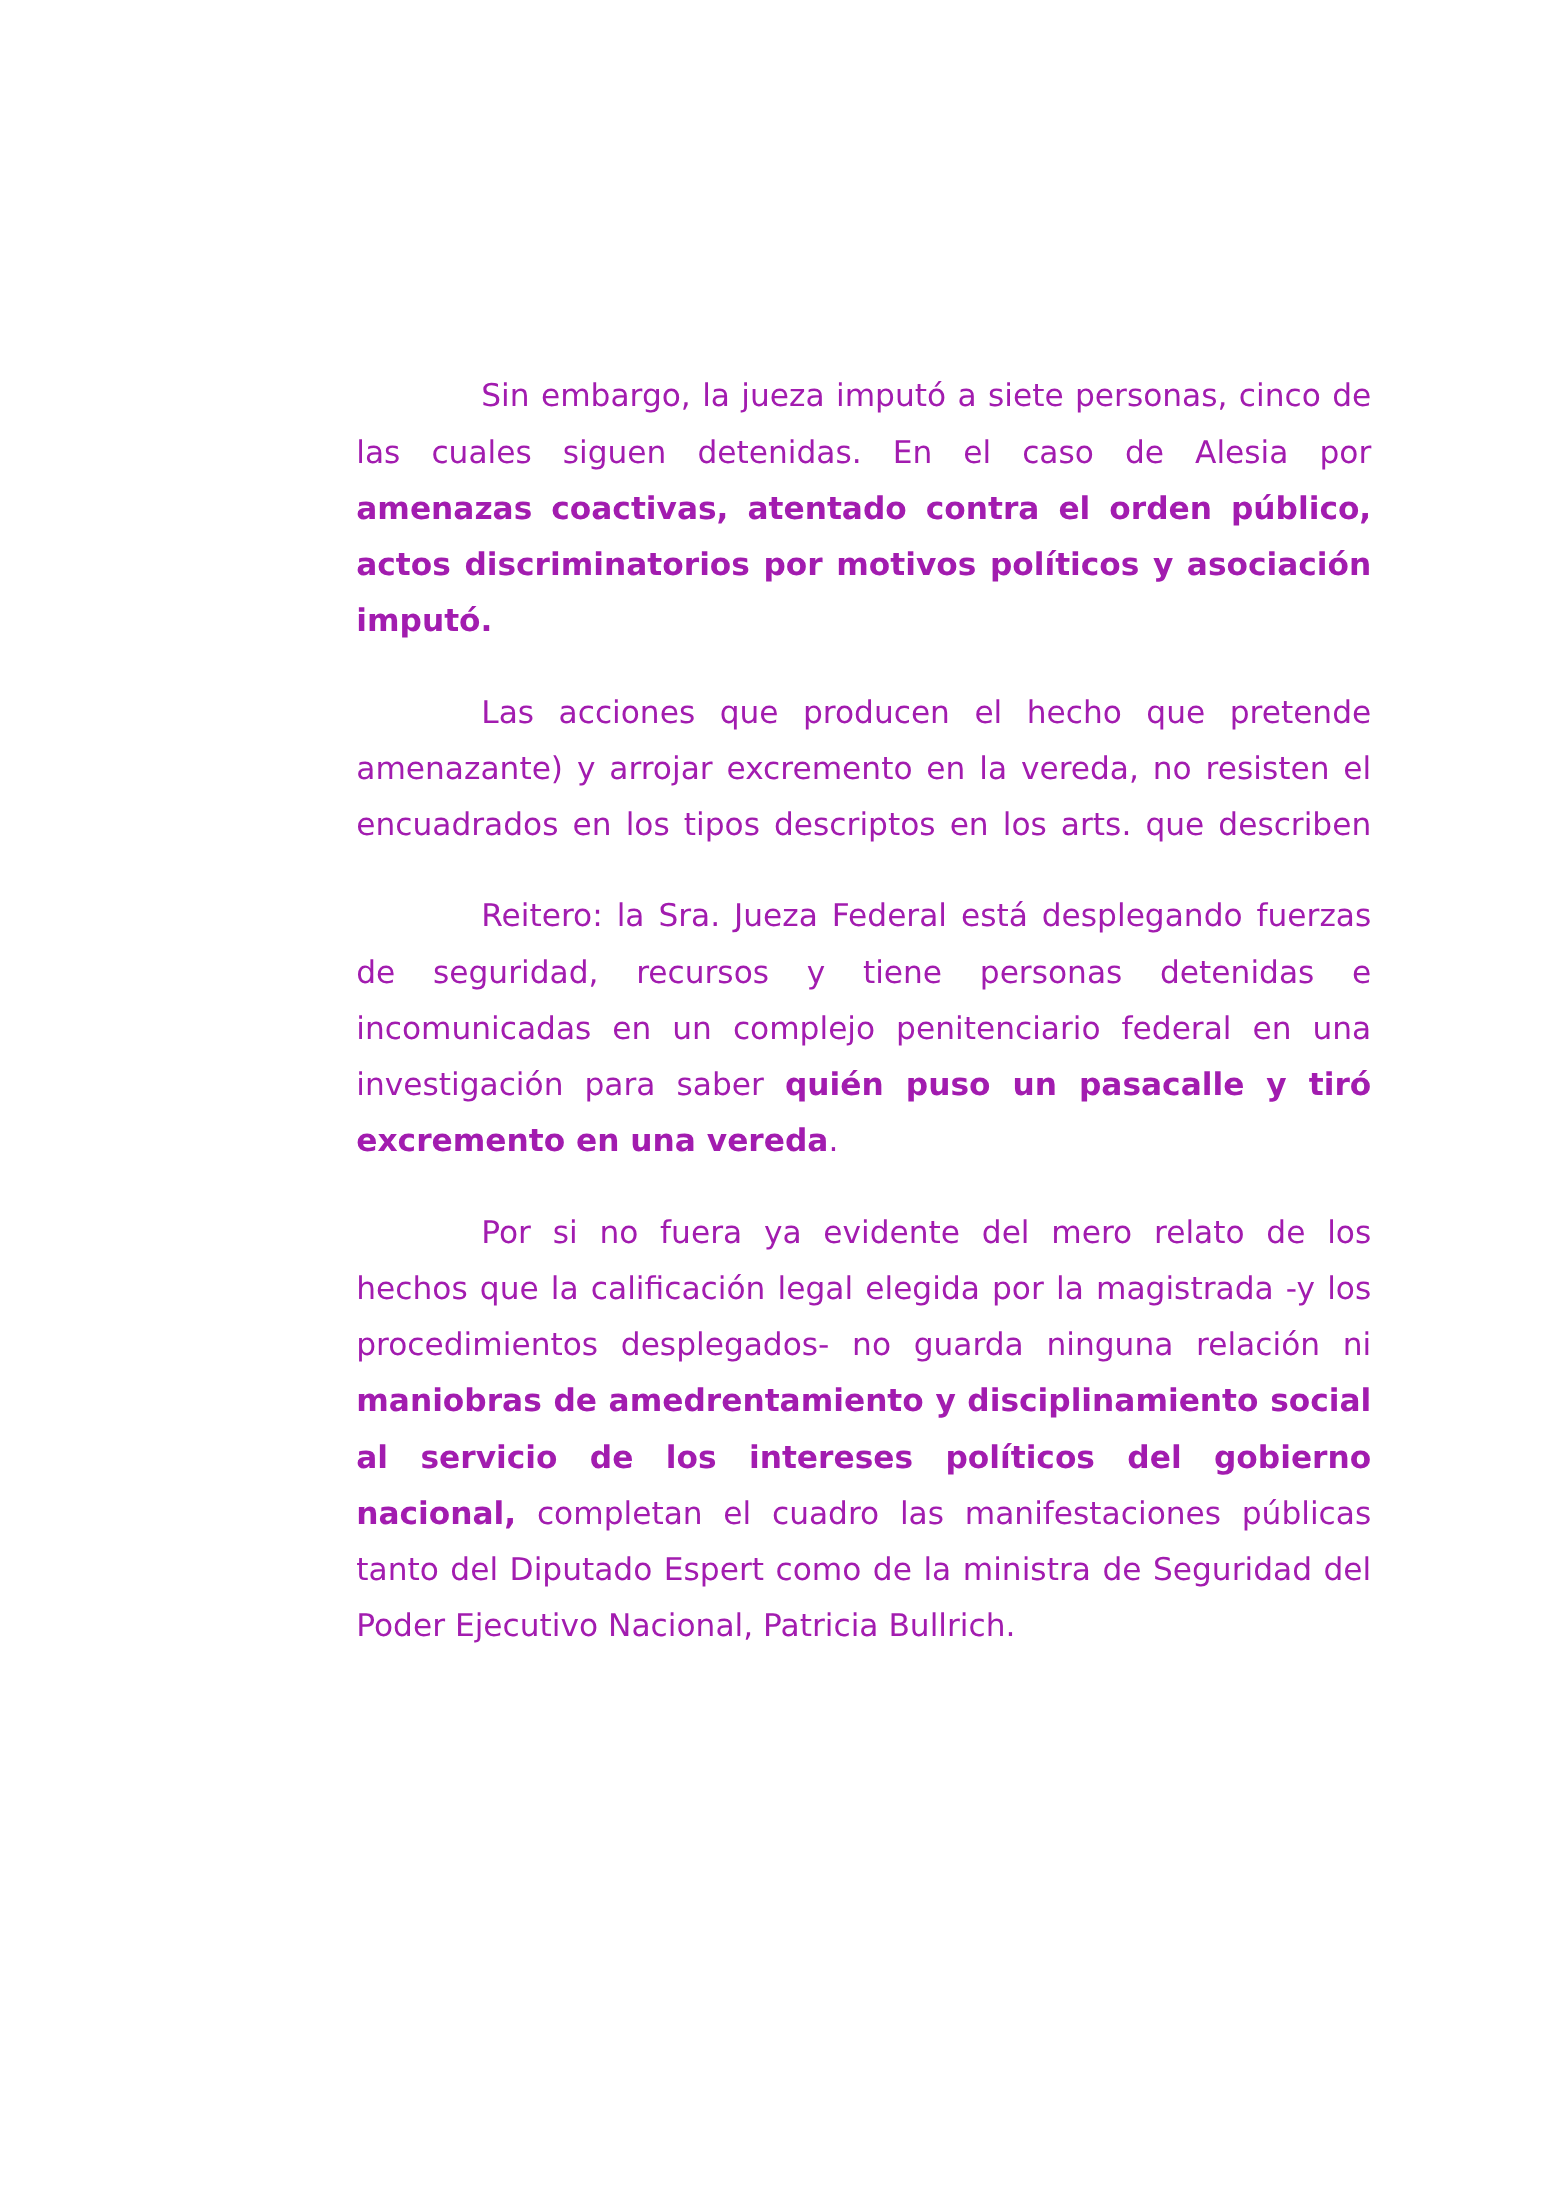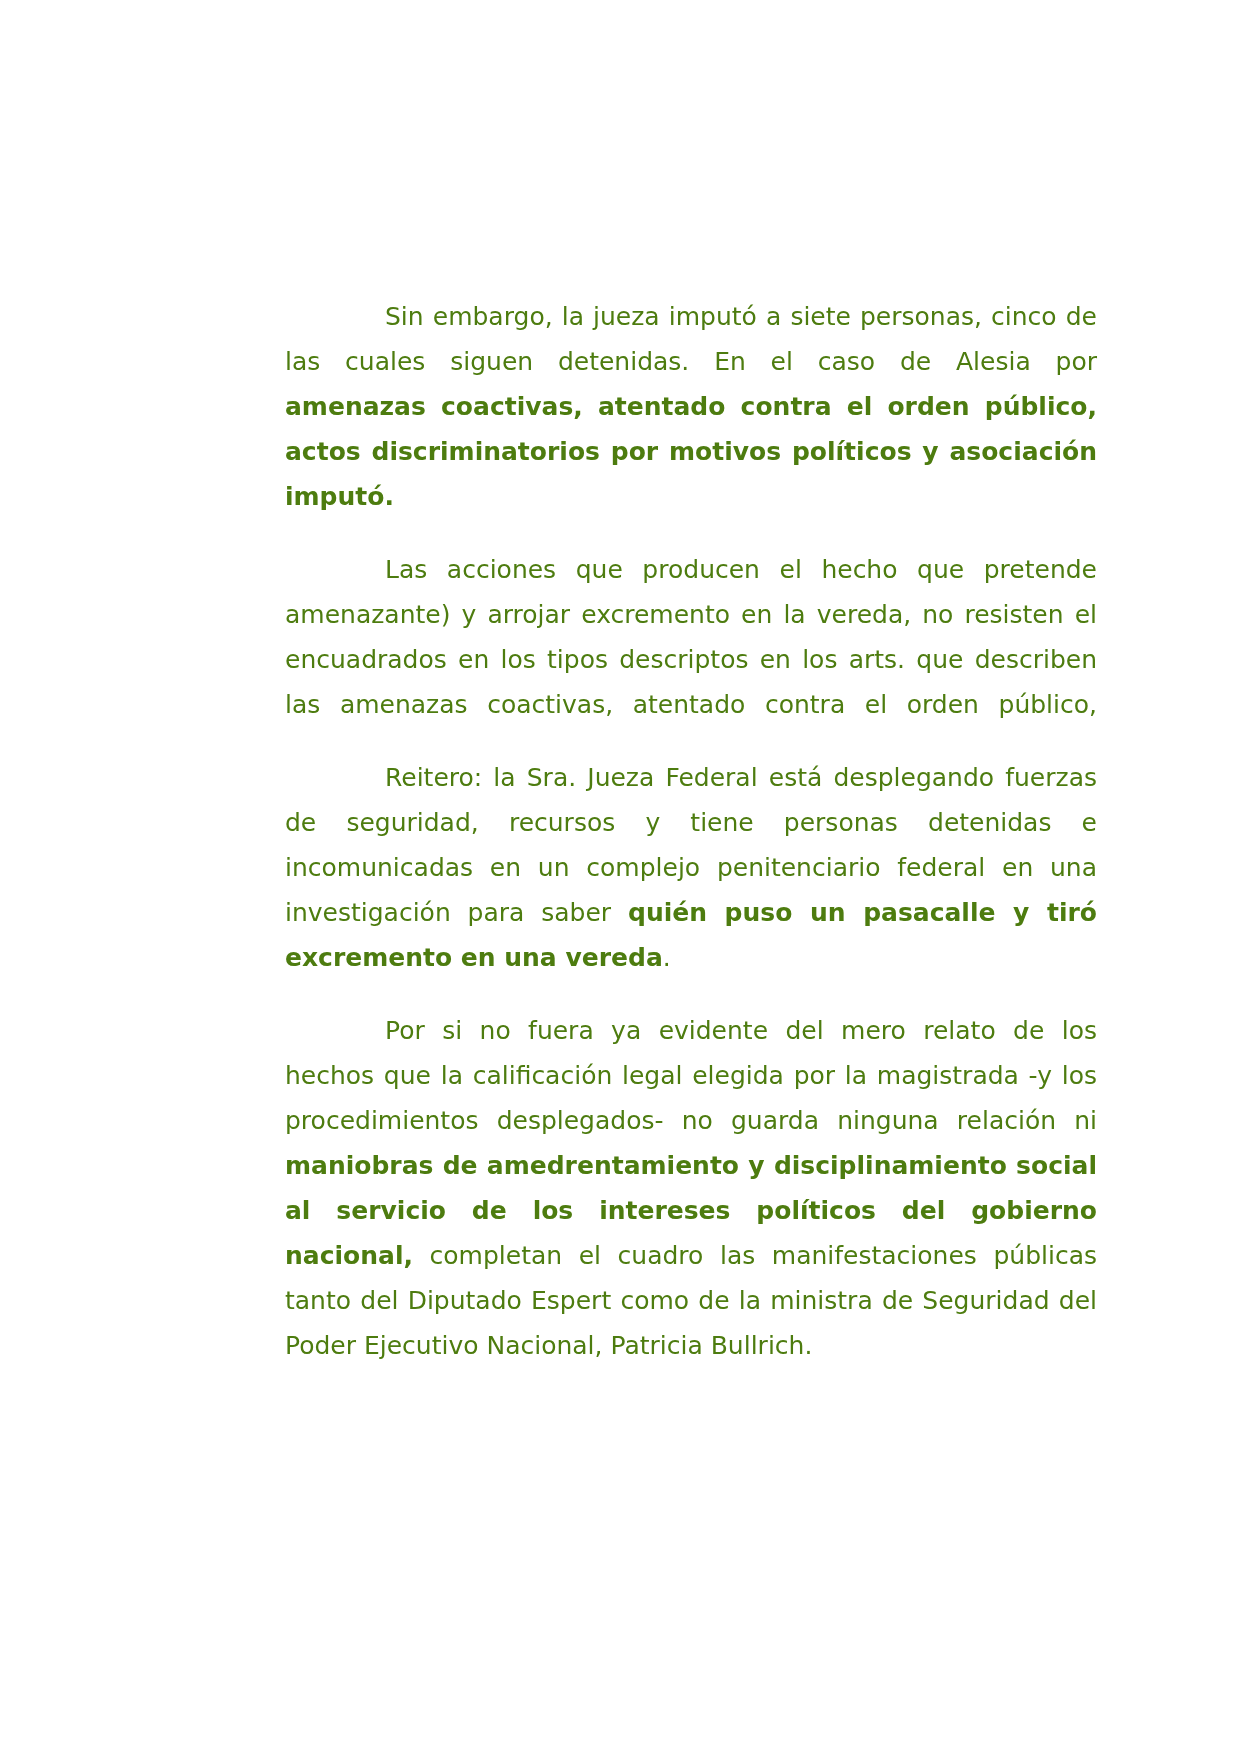--- a/index.html
+++ b/index.html
@@ -5,21 +5,21 @@
   html, body {
     margin: 0;
     padding: 0;
     background: #ffffff;
   }
   .page {
     position: relative;
     width: 1188px;
     height: 1755px;
     background: #ffffff;
-    color: #4d7c0f;
+    color: #a21caf;
     font-family: "DejaVu Sans", "Liberation Sans", sans-serif;
     font-size: 25px;
     overflow: hidden;
   }
   .content {
     position: absolute;
     left: 285px;
     top: 294px;
     width: 812px;
   }
@@ -53,21 +53,20 @@
         <div class="line indent"><span class="run">Sin embargo, la jueza imputó a siete personas, cinco de</span></div>
         <div class="line"><span class="run">las cuales siguen detenidas. En el caso de Alesia por</span></div>
         <div class="line"><span class="run bold">amenazas coactivas, atentado contra el orden público,</span></div>
         <div class="line"><span class="run bold">actos discriminatorios por motivos políticos y asociación</span></div>
         <div class="line last"><span class="run bold">imputó.</span></div>
       </div>
       <div class="paragraph">
         <div class="line indent"><span class="run">Las acciones que producen el hecho que pretende</span></div>
         <div class="line"><span class="run">amenazante) y arrojar excremento en la vereda, no resisten el</span></div>
         <div class="line"><span class="run">encuadrados en los tipos descriptos en los arts. que describen</span></div>
-        <div class="line"><span class="run">las amenazas coactivas, atentado contra el orden público,</span></div>
       </div>
       <div class="paragraph">
         <div class="line indent"><span class="run">Reitero: la Sra. Jueza Federal está desplegando fuerzas</span></div>
         <div class="line"><span class="run">de seguridad, recursos y tiene personas detenidas e</span></div>
         <div class="line"><span class="run">incomunicadas en un complejo penitenciario federal en una</span></div>
         <div class="line"><span class="run">investigación para saber </span><span class="run bold">quién puso un pasacalle y tiró</span></div>
         <div class="line last"><span class="run bold">excremento en una vereda</span><span class="run">.</span></div>
       </div>
       <div class="paragraph">
         <div class="line indent"><span class="run">Por si no fuera ya evidente del mero relato de los</span></div>

